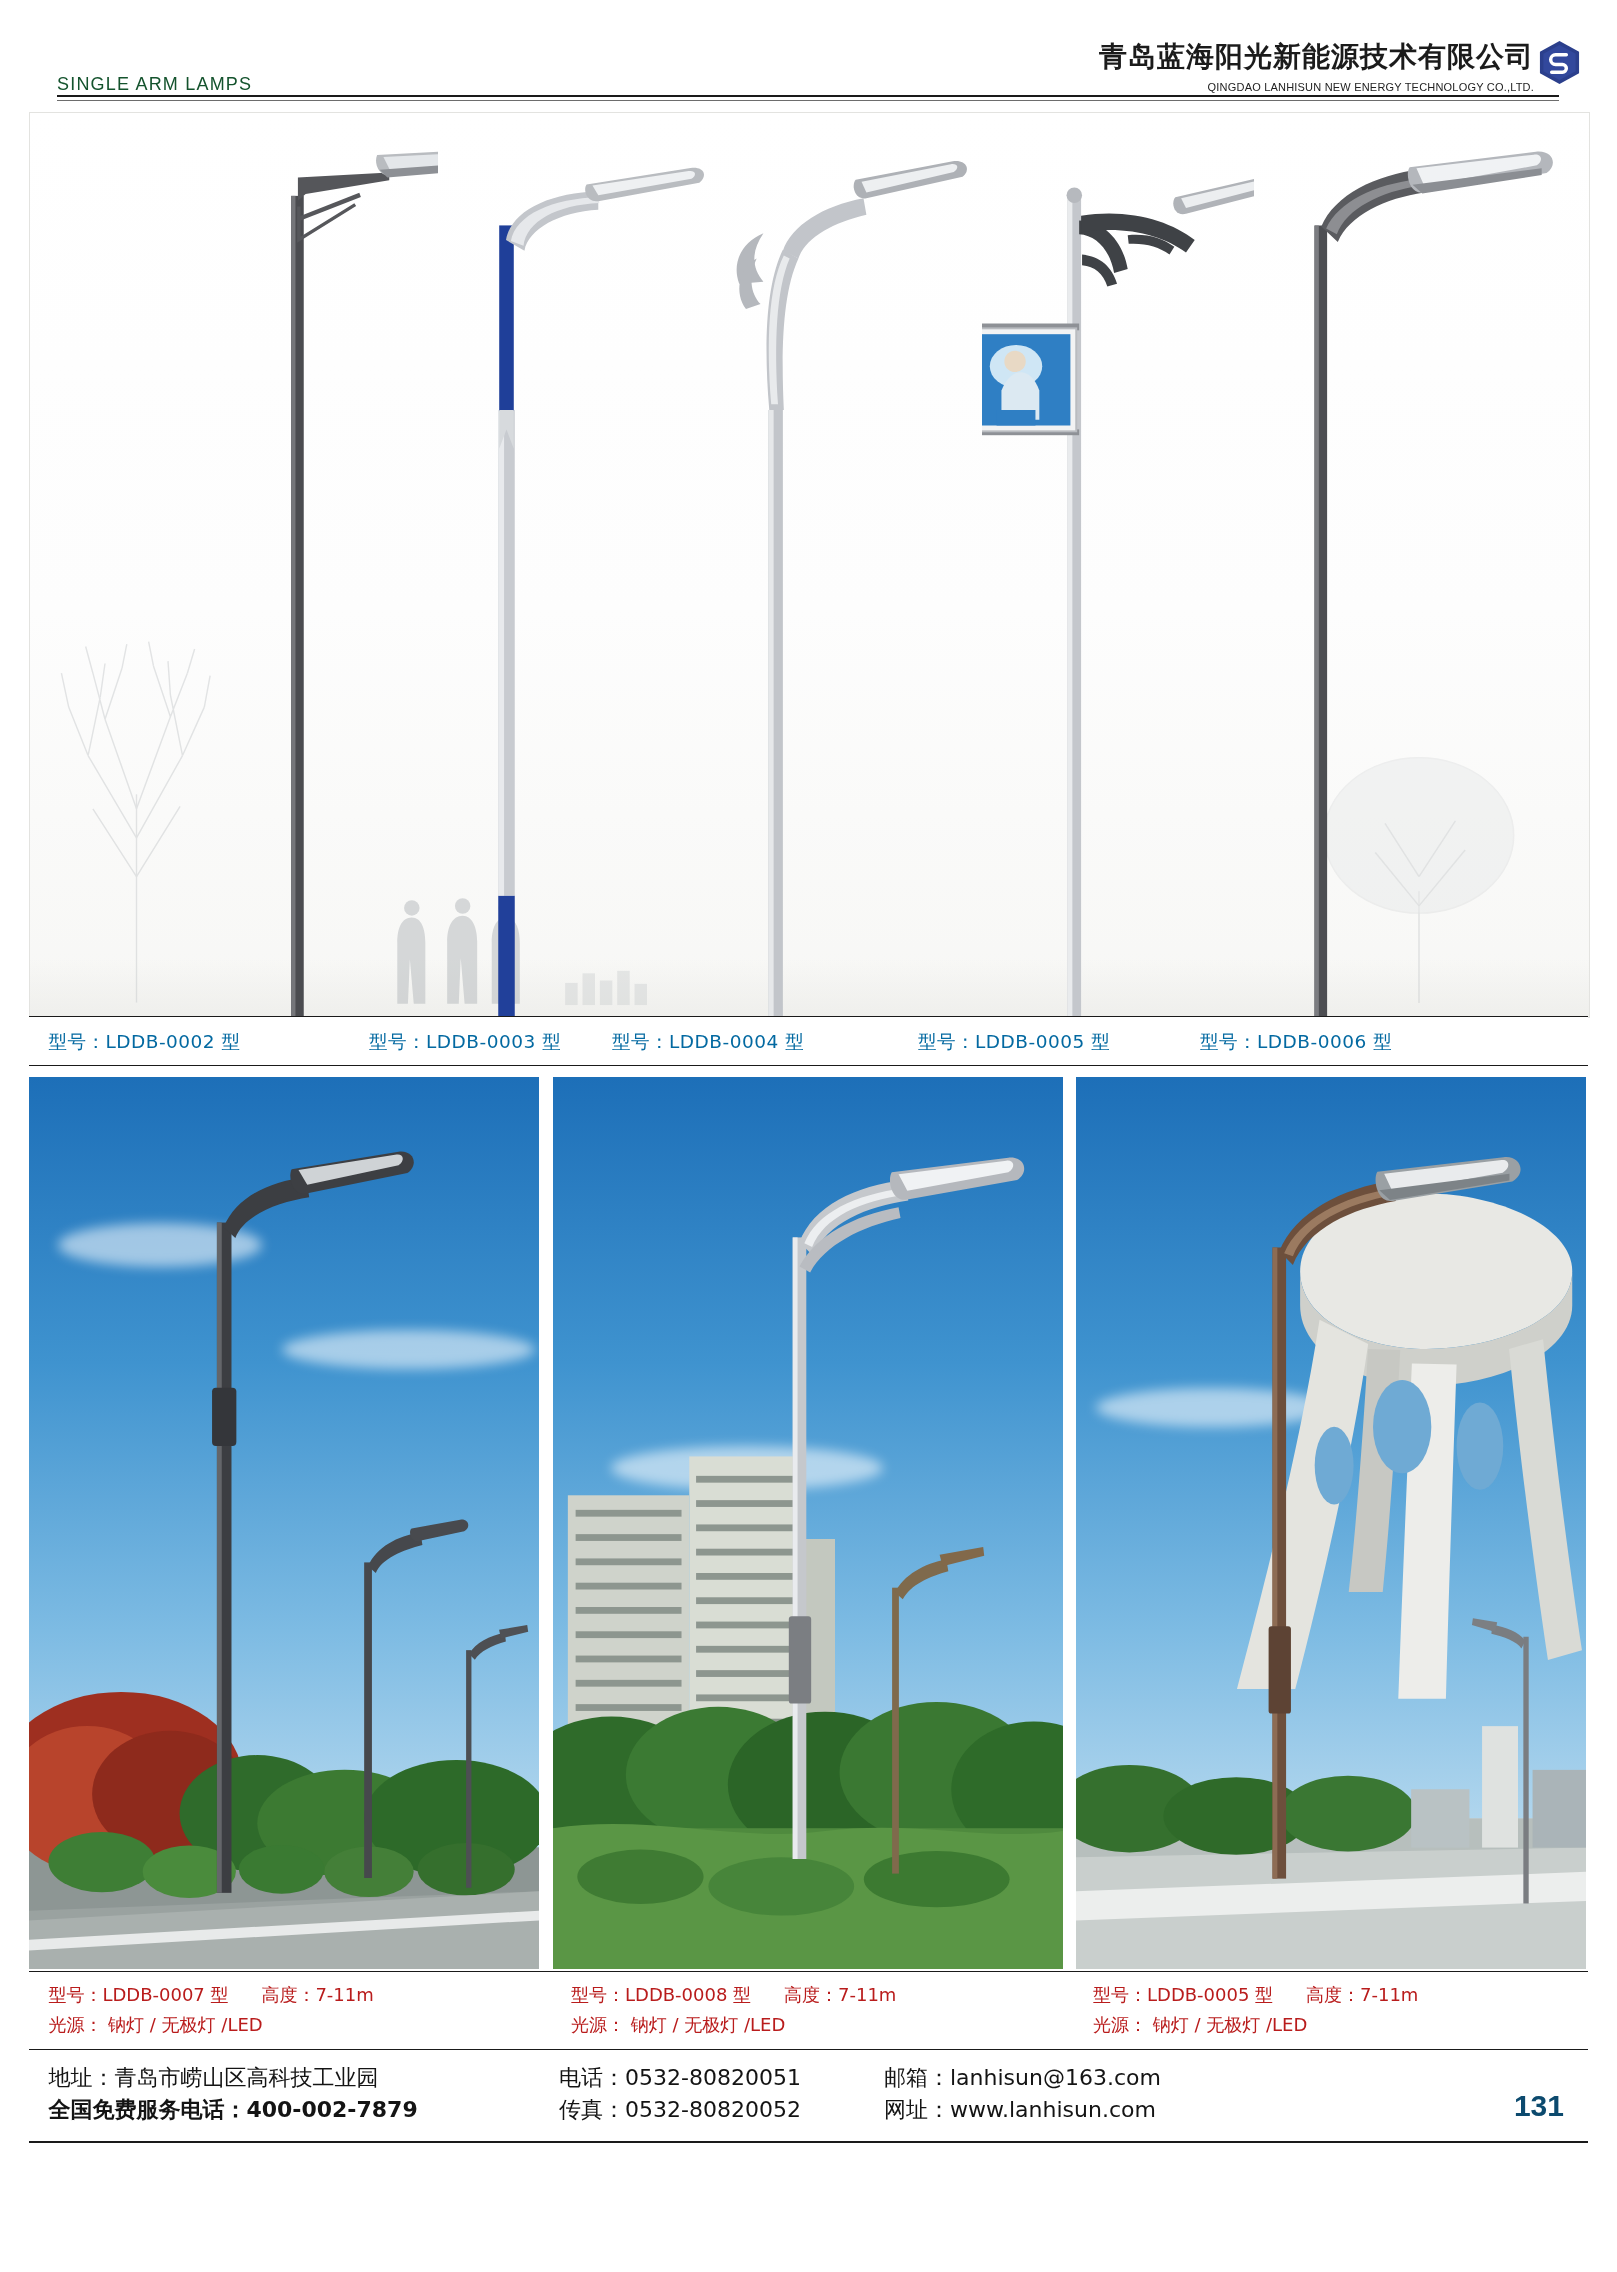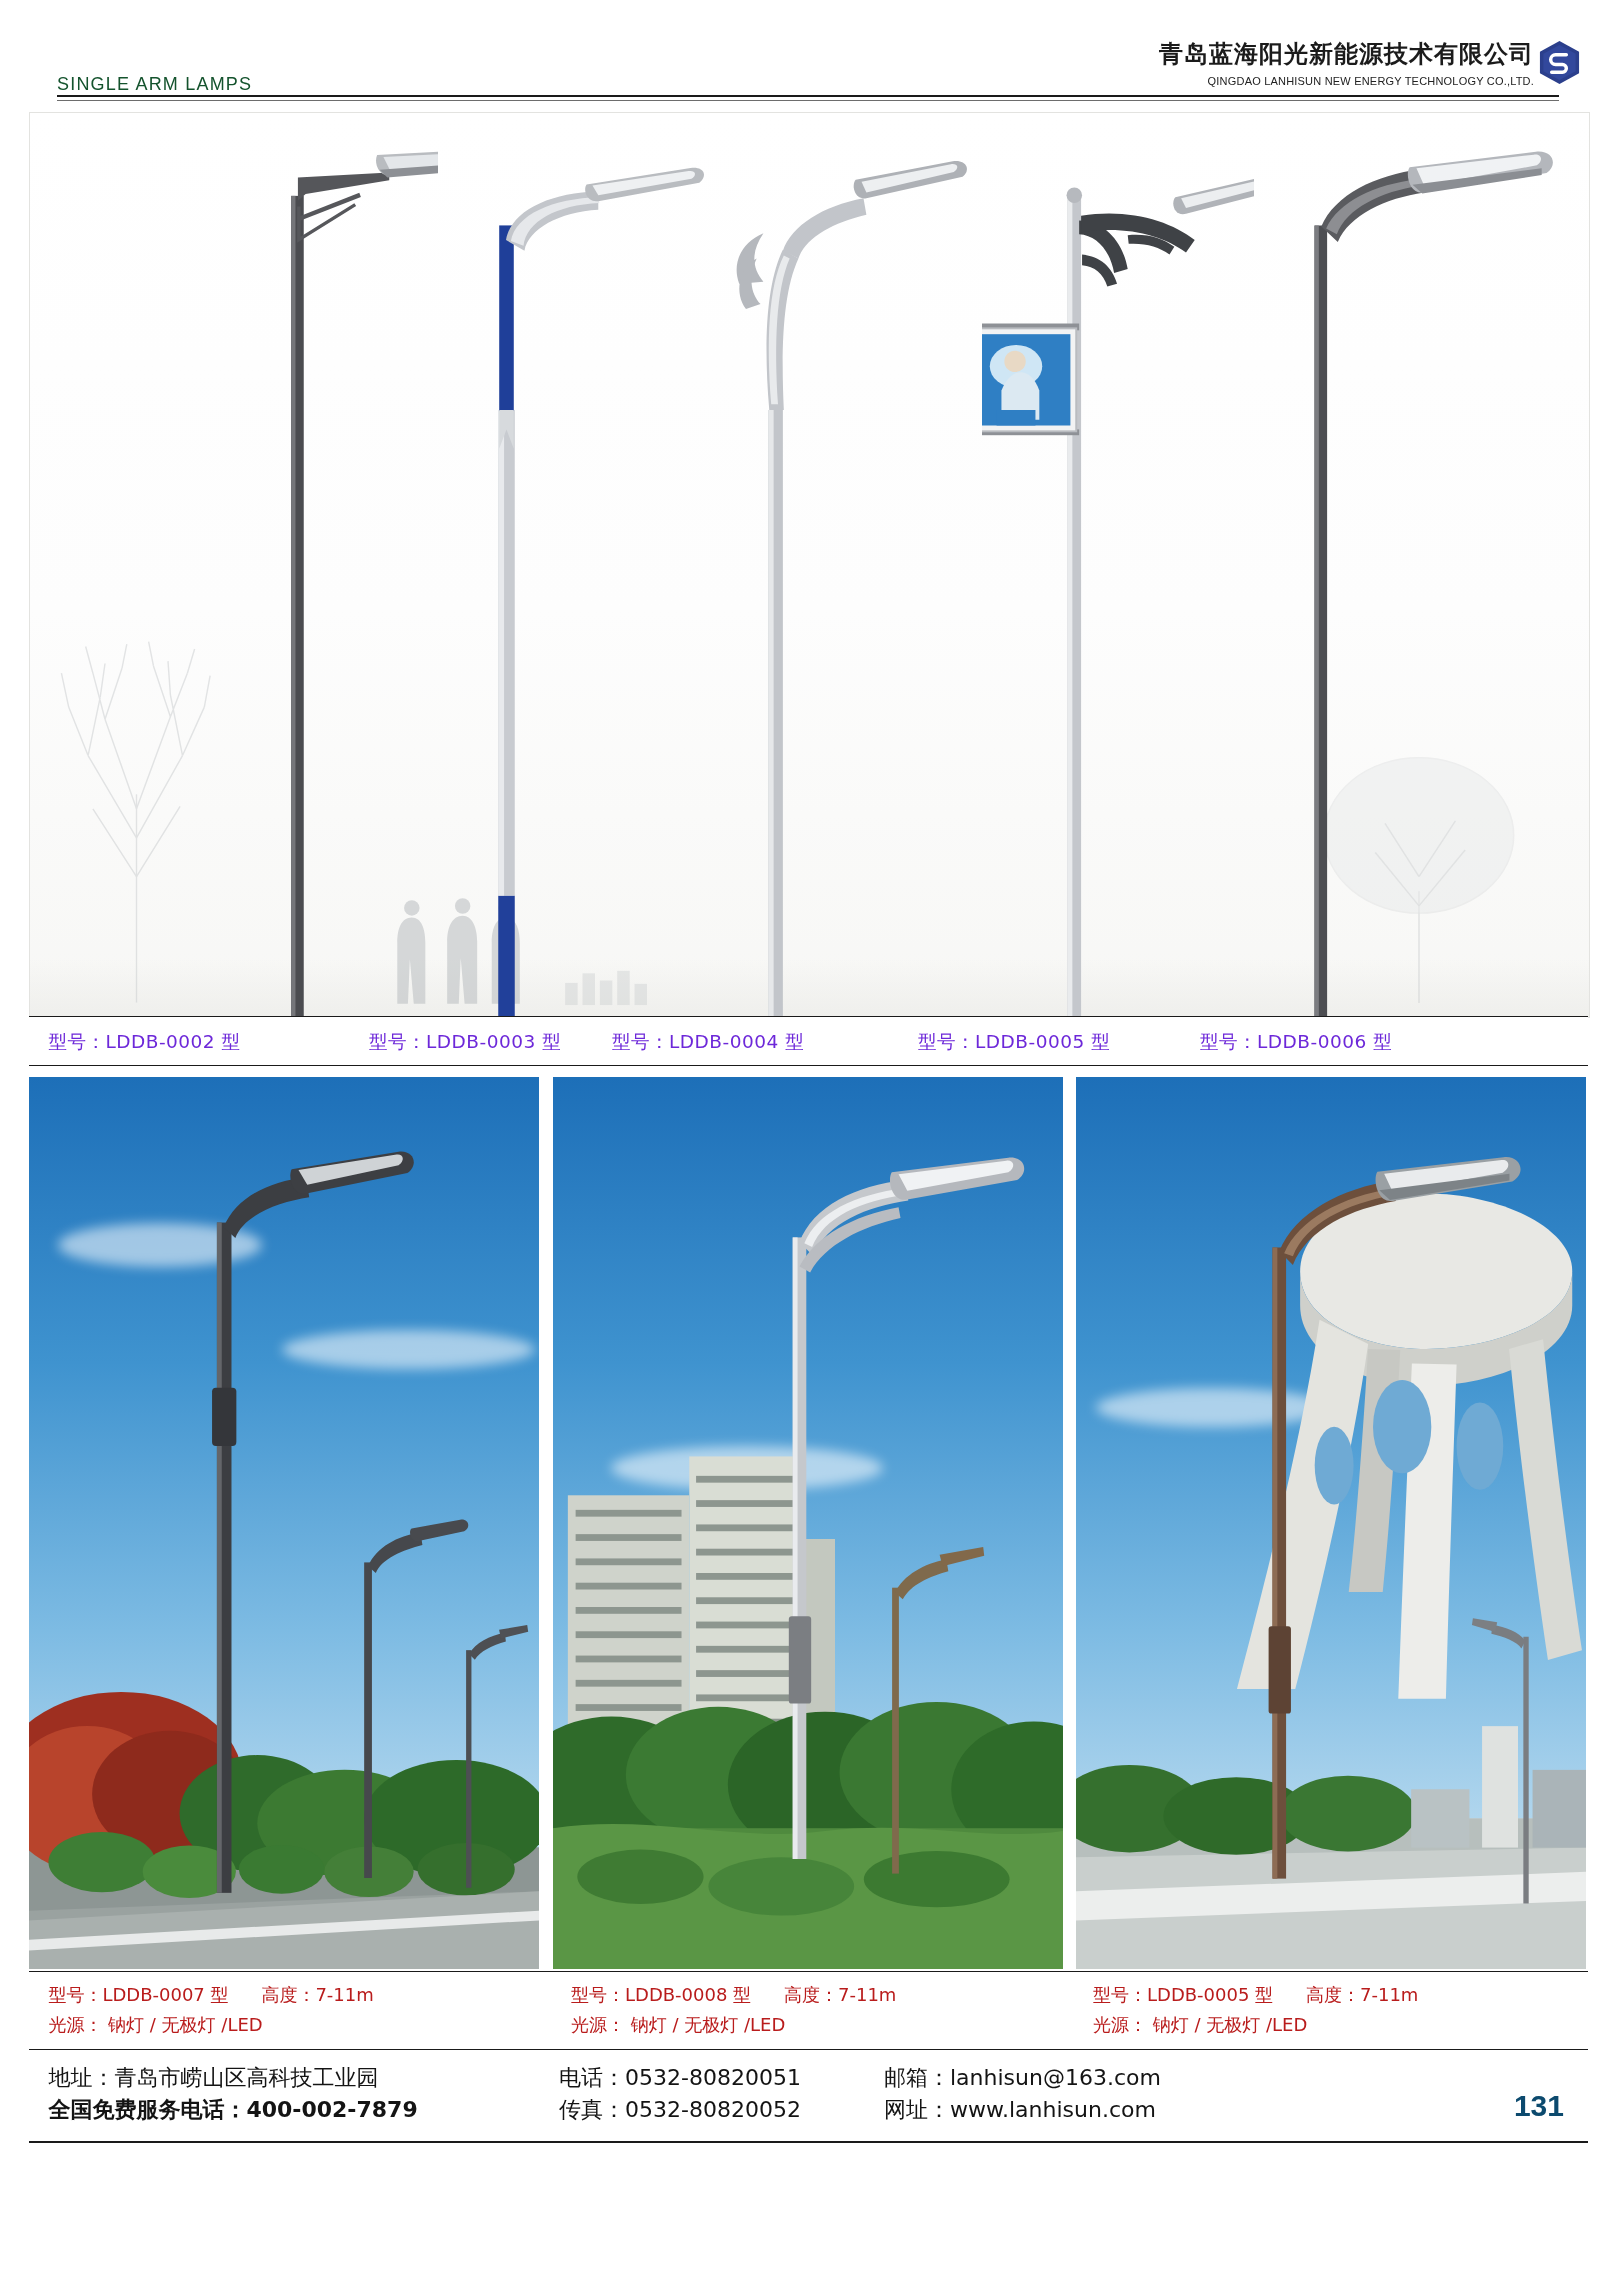--- a/index.html
+++ b/index.html
@@ -35,21 +35,21 @@
     color: #14532d;
     font-family: "Liberation Sans", sans-serif;
   }
   .header-right {
     position: absolute;
     right: 83px;
     top: 38px;
     text-align: right;
   }
   .company-cn {
-    font-size: 24px;
+    font-size: 28px;
     font-weight: bold;
     color: #1b1b1b;
     letter-spacing: 1px;
     font-family: "DejaVu Sans", sans-serif;
     white-space: nowrap;
   }
   .company-en {
     margin-top: 4.9px;
     font-size: 11px;
     color: #222222;
@@ -123,21 +123,21 @@
     width: 1559px;
     height: 48px;
     border-top: 1.5px solid #1a1a1a;
     border-bottom: 1.5px solid #1a1a1a;
     background: #ffffff;
   }
   .model-strip .m {
     position: absolute;
     top: 11.7px;
     font-size: 18.5px;
-    color: #6d28d9;
+    color: #0369a1;
     white-space: nowrap;
     font-family: "DejaVu Sans", sans-serif;
     letter-spacing: 0.5px;
   }
 
   
   .photos {
     position: absolute;
     left: 29px;
     top: 1077px;

